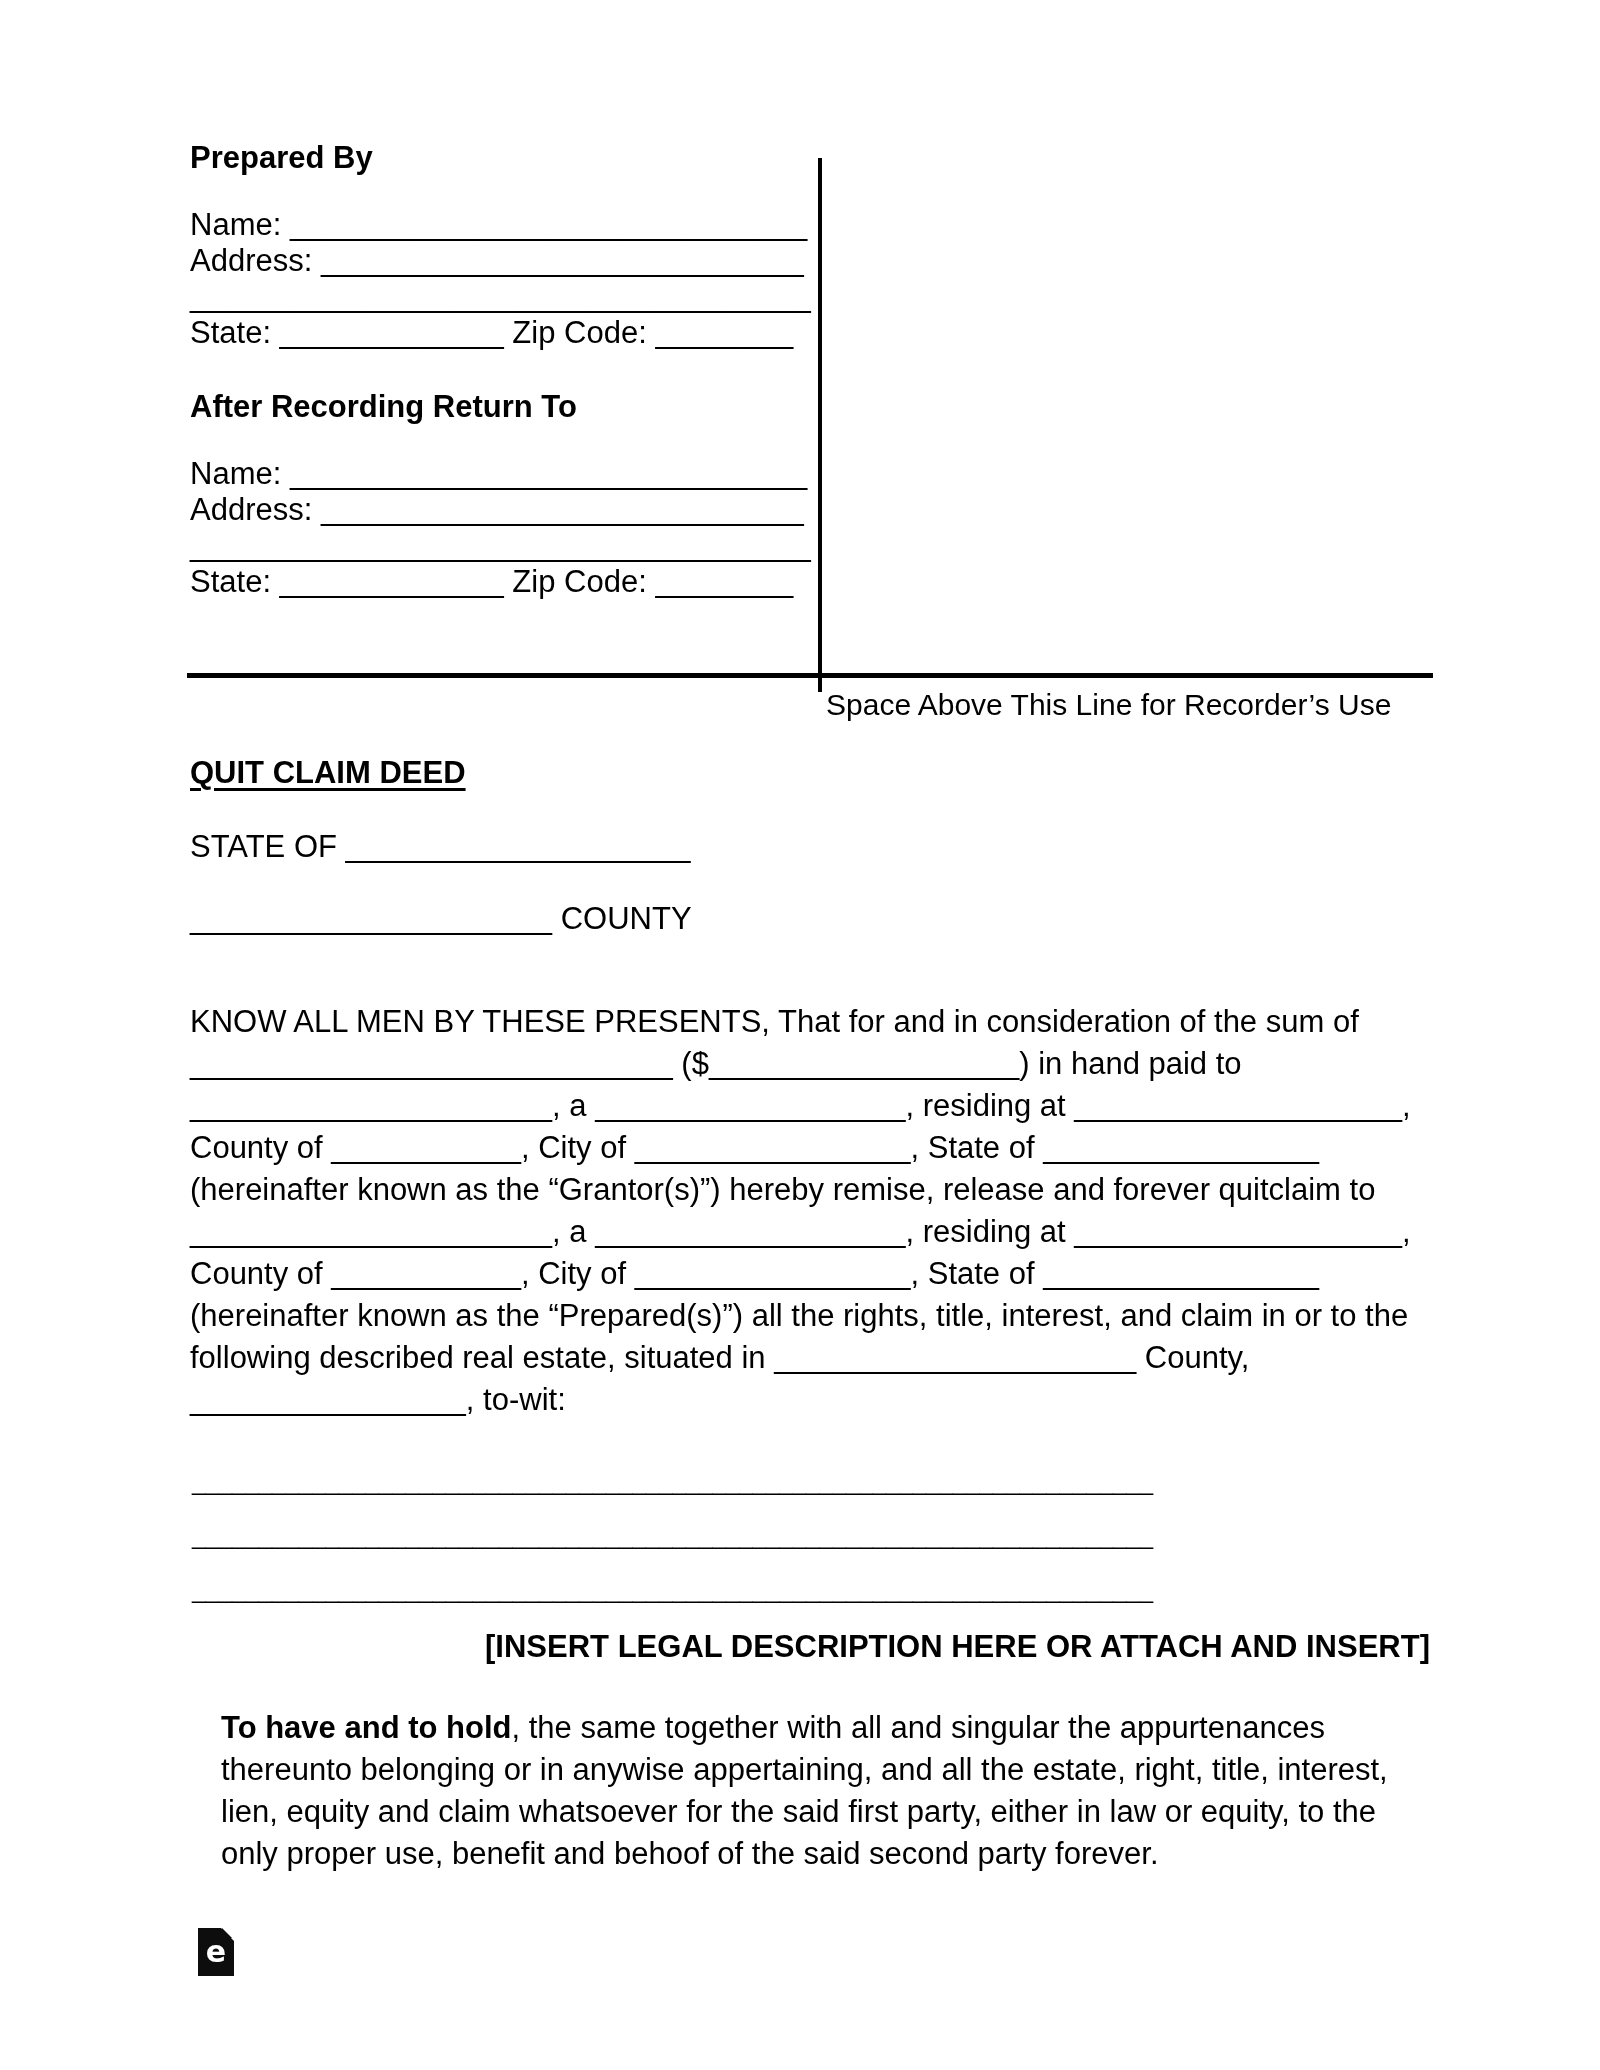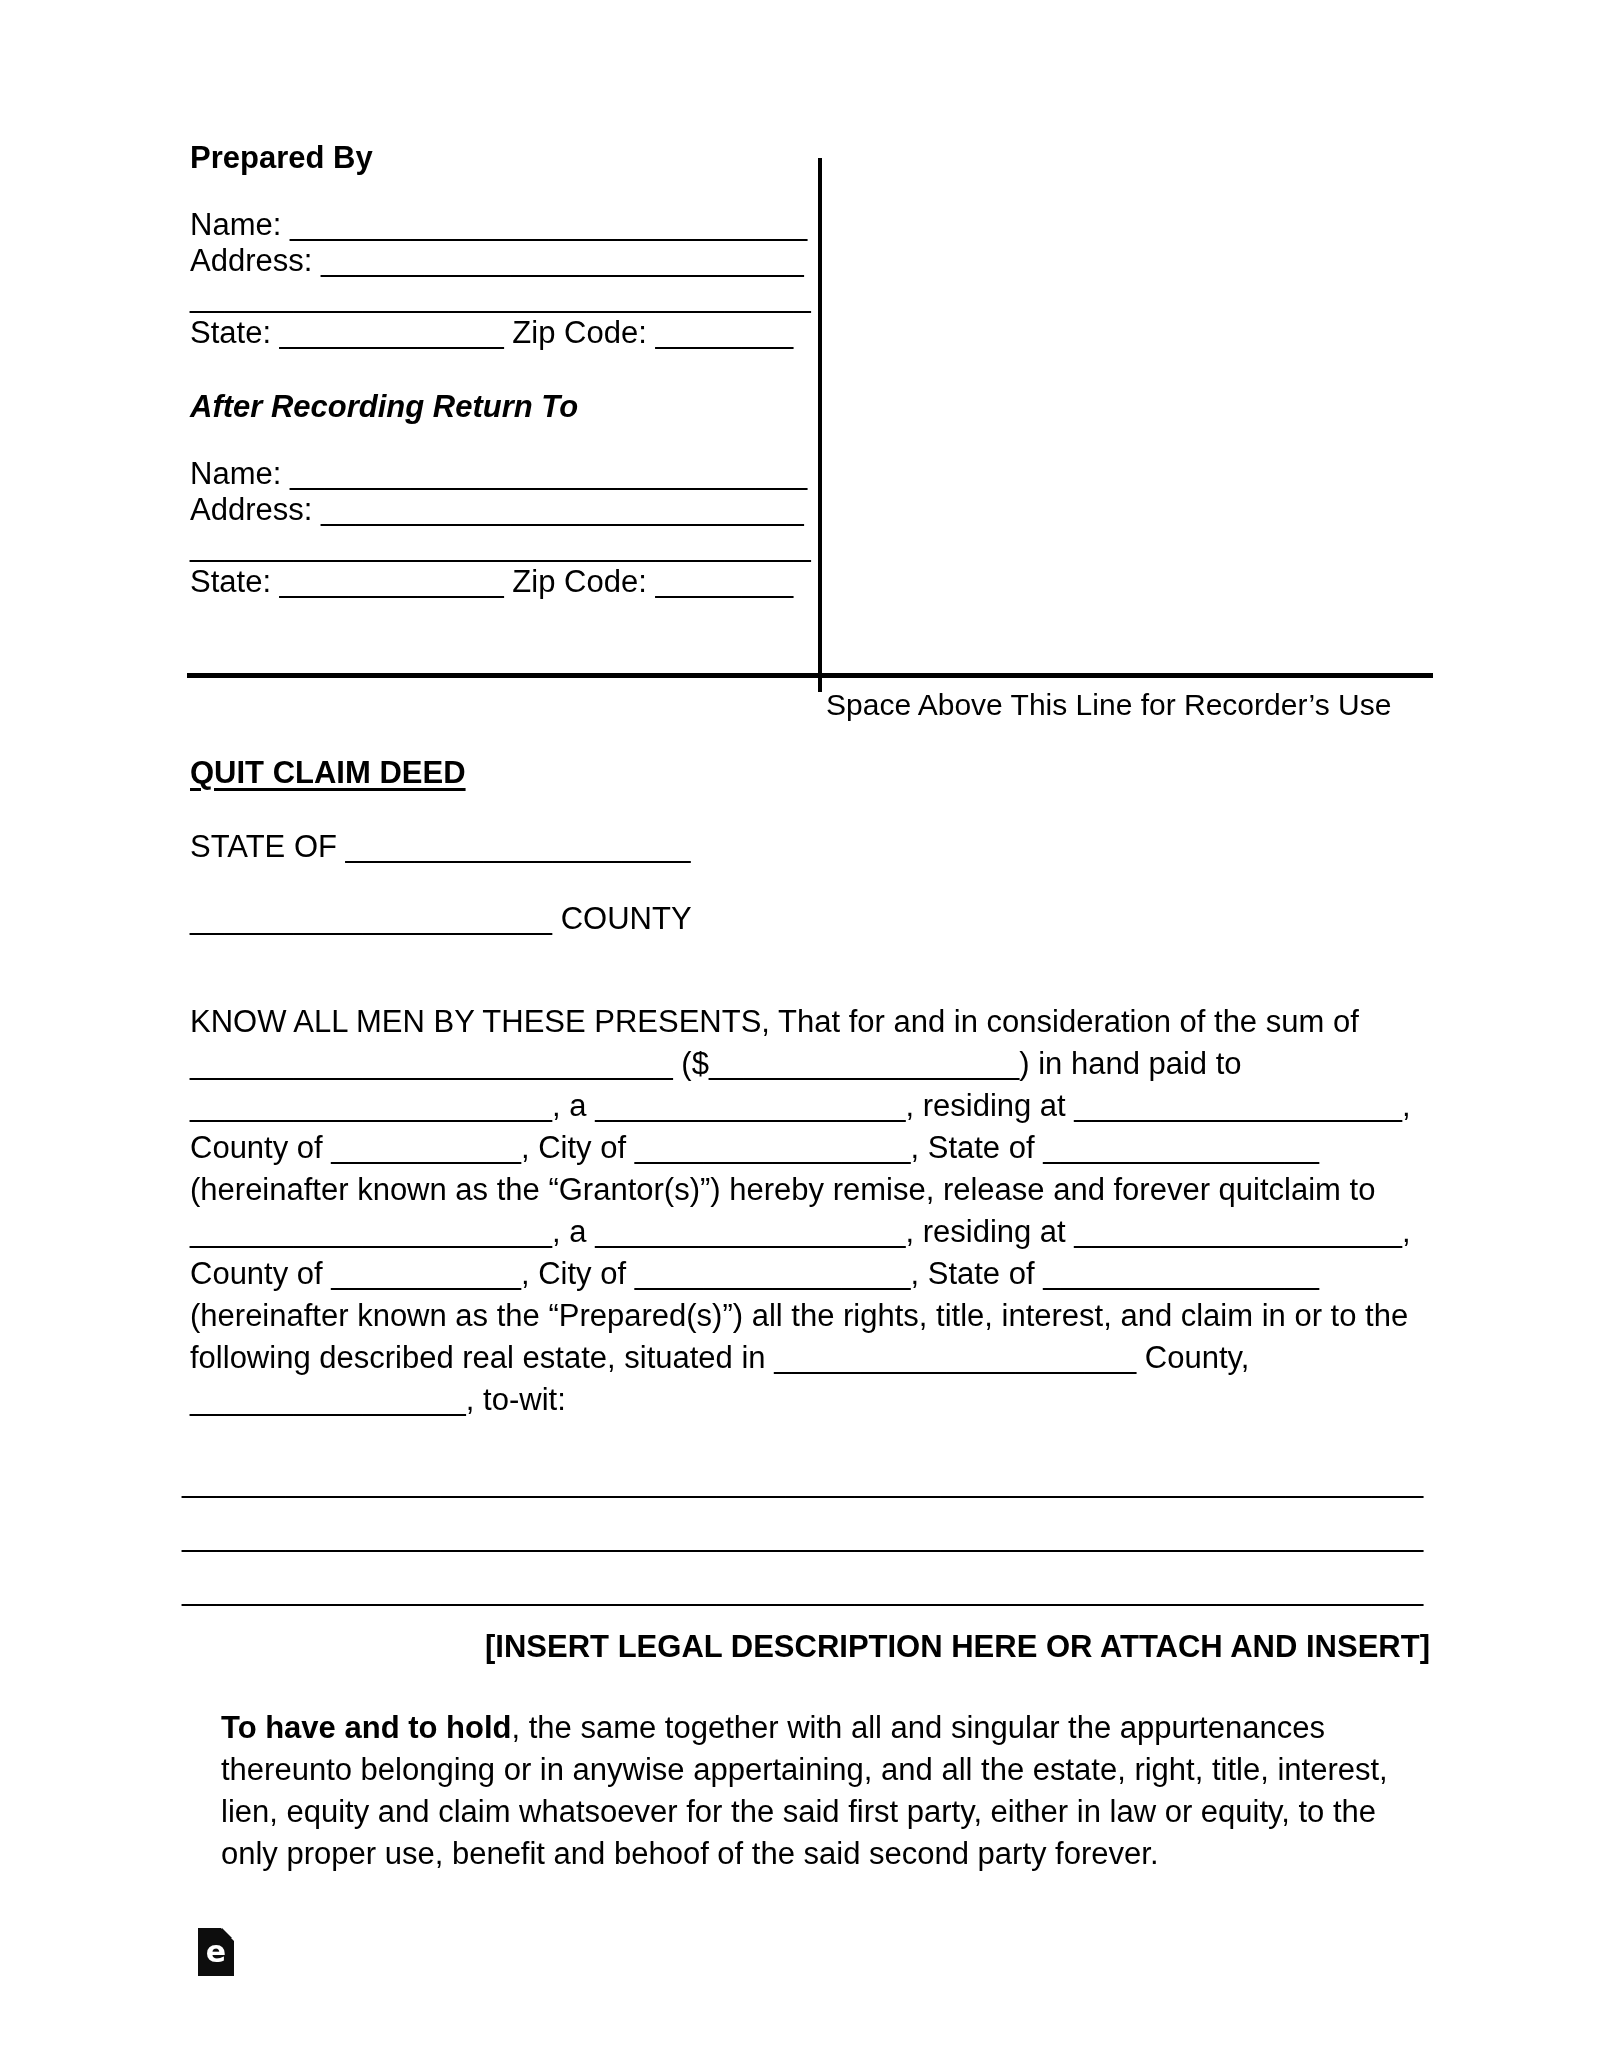--- a/index.html
+++ b/index.html
@@ -17,21 +17,21 @@
   .vline{position:absolute;left:818px;top:158px;width:4px;height:534px;background:#000;}
   .thickline{position:absolute;left:187px;top:673px;width:1246px;height:5px;background:#000;}
   .recorder-note{position:absolute;left:826px;top:687px;font-size:30px;line-height:36px;white-space:pre;}
   .title{
     position:absolute;left:190px;top:754px;width:1240px;
     font-size:31px;line-height:38px;font-weight:bold;
     text-decoration:underline;text-underline-offset:5px;text-decoration-thickness:3px;
   }
   .body-par{position:absolute;left:190px;top:1001px;font-size:31px;line-height:42px;}
   .body-par div{white-space:pre;}
-  .legal-blanks{position:absolute;left:182px;top:1455px;font-size:31px;line-height:54px;}
+  .legal-blanks{position:absolute;left:192px;top:1455px;font-size:24px;line-height:54px;}
   .legal-blanks div{white-space:pre;}
   .insert-note{
     position:absolute;left:190px;top:1626px;width:1240px;
     text-align:right;font-size:31px;line-height:42px;font-weight:bold;white-space:pre;
   }
   .habendum{position:absolute;left:190px;top:1707px;font-size:31px;line-height:42px;width:1290px;}
   .habendum div{white-space:pre;margin-left:31px;}
   .blank{letter-spacing:0;}
   
   .logo{position:absolute;left:198px;top:1928px;width:36px;height:48px;background:#0d0d0d;}
@@ -53,21 +53,21 @@
 <body>
 
 <div class="page">
 
   <div class="row heading" style="top:140px;">Prepared By</div>
   <div class="row" style="top:207px;"><span>Name: </span><span class="blank">______________________________</span></div>
   <div class="row" style="top:243px;"><span>Address: </span><span class="blank">____________________________</span></div>
   <div class="row" style="top:279px;"><span class="blank">____________________________________</span></div>
   <div class="row" style="top:315px;"><span>State: </span><span class="blank">_____________</span><span> Zip Code: </span><span class="blank">________</span></div>
 
-  <div class="row heading" style="top:389px;font-style:italic;">After Recording Return To</div>
+  <div class="row heading" style="top:389px;">After Recording Return To</div>
   <div class="row" style="top:456px;"><span>Name: </span><span class="blank">______________________________</span></div>
   <div class="row" style="top:492px;"><span>Address: </span><span class="blank">____________________________</span></div>
   <div class="row" style="top:528px;"><span class="blank">____________________________________</span></div>
   <div class="row" style="top:564px;"><span>State: </span><span class="blank">_____________</span><span> Zip Code: </span><span class="blank">________</span></div>
 
   <div class="vline"></div>
   <div class="thickline"></div>
   <div class="recorder-note">Space Above This Line for Recorder’s Use</div>
 
   <div class="title">QUIT CLAIM DEED</div>

